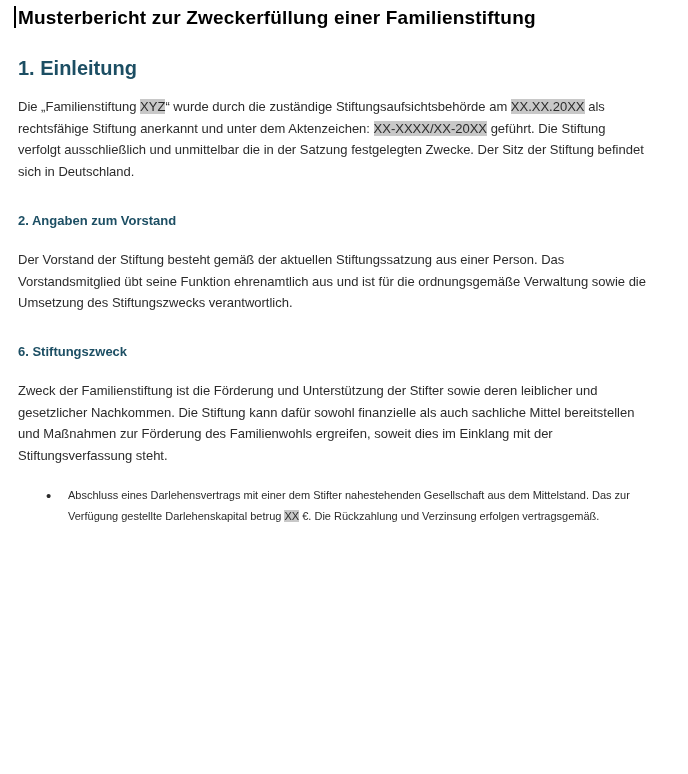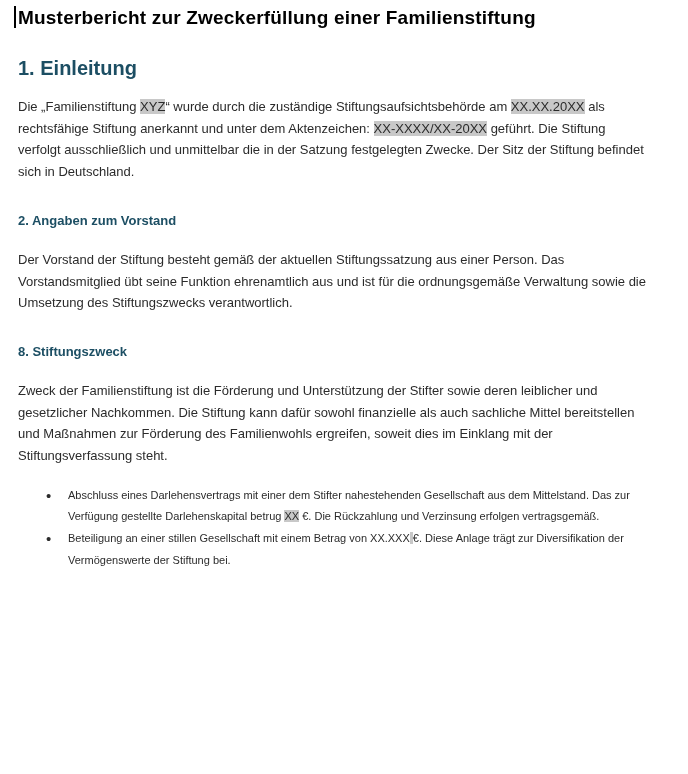--- a/index.html
+++ b/index.html
@@ -48,22 +48,21 @@
 <div class="page">
 
   <h1 class="doc-title"><span class="caret"></span><span>Musterbericht zur Zweckerfüllung einer Familienstiftung</span></h1>
 
   <h2 class="h-lvl1">1. Einleitung</h2>
   <p class="body-par"><span>Die „Familienstiftung </span><span class="hl">XYZ</span><span>“ wurde durch die zuständige Stiftungsaufsichtsbehörde am </span><span class="hl">XX.XX.20XX</span><span> als rechtsfähige Stiftung anerkannt und unter dem Aktenzeichen: </span><span class="hl">XX-XXXX/XX-20XX</span><span> geführt. Die Stiftung verfolgt ausschließlich und unmittelbar die in der Satzung festgelegten Zwecke. Der Sitz der Stiftung befindet sich in Deutschland.</span></p>
 
   <h3 class="h-lvl2">2. Angaben zum Vorstand</h3>
   <p class="body-par"><span>Der Vorstand der Stiftung besteht gemäß der aktuellen Stiftungssatzung aus einer Person. Das Vorstandsmitglied übt seine Funktion ehrenamtlich aus und ist für die ordnungsgemäße Verwaltung sowie die Umsetzung des Stiftungszwecks verantwortlich.</span></p>
 
-  <h3 class="h-lvl2">8. Stiftungszweck</h3>
+  <h3 class="h-lvl2">6. Stiftungszweck</h3>
   <p class="body-par"><span>Zweck der Familienstiftung ist die Förderung und Unterstützung der Stifter sowie deren leiblicher und gesetzlicher Nachkommen. Die Stiftung kann dafür sowohl finanzielle als auch sachliche Mittel bereitstellen und Maßnahmen zur Förderung des Familienwohls ergreifen, soweit dies im Einklang mit der Stiftungsverfassung steht.</span></p>
 
 
   <ul class="bullets">
     <li><span>Abschluss eines Darlehensvertrags mit einer dem Stifter nahestehenden Gesellschaft aus dem Mittelstand. Das zur Verfügung gestellte Darlehenskapital betrug </span><span class="hl">XX</span><span> €. Die Rückzahlung und Verzinsung erfolgen vertragsgemäß.</span></li>
-    <li><span>Beteiligung an einer stillen Gesellschaft mit einem Betrag von XX.XXX</span><span class="hl">&nbsp;</span><span>€. Diese Anlage trägt zur Diversifikation der Vermögenswerte der Stiftung bei.</span></li>
   </ul>
 
 </div>
 
 </body></html>

